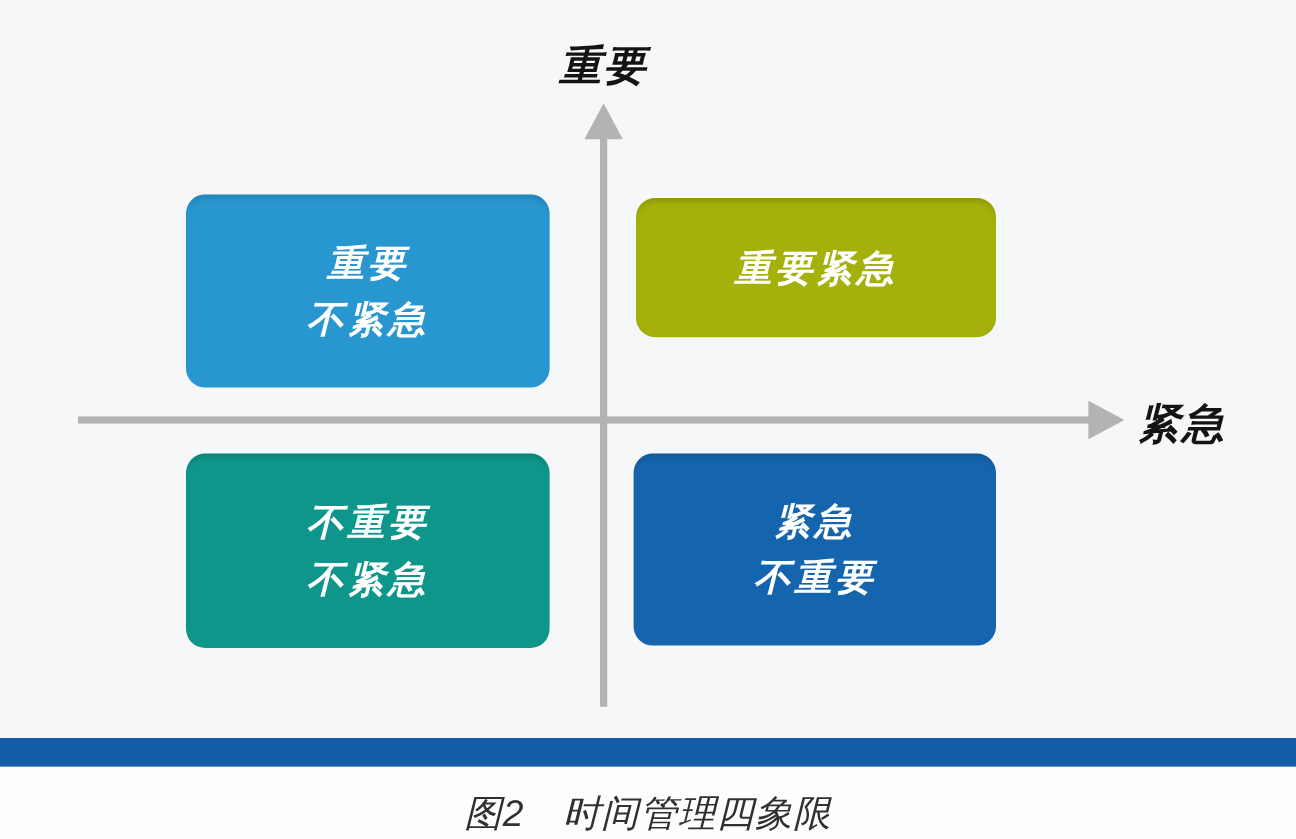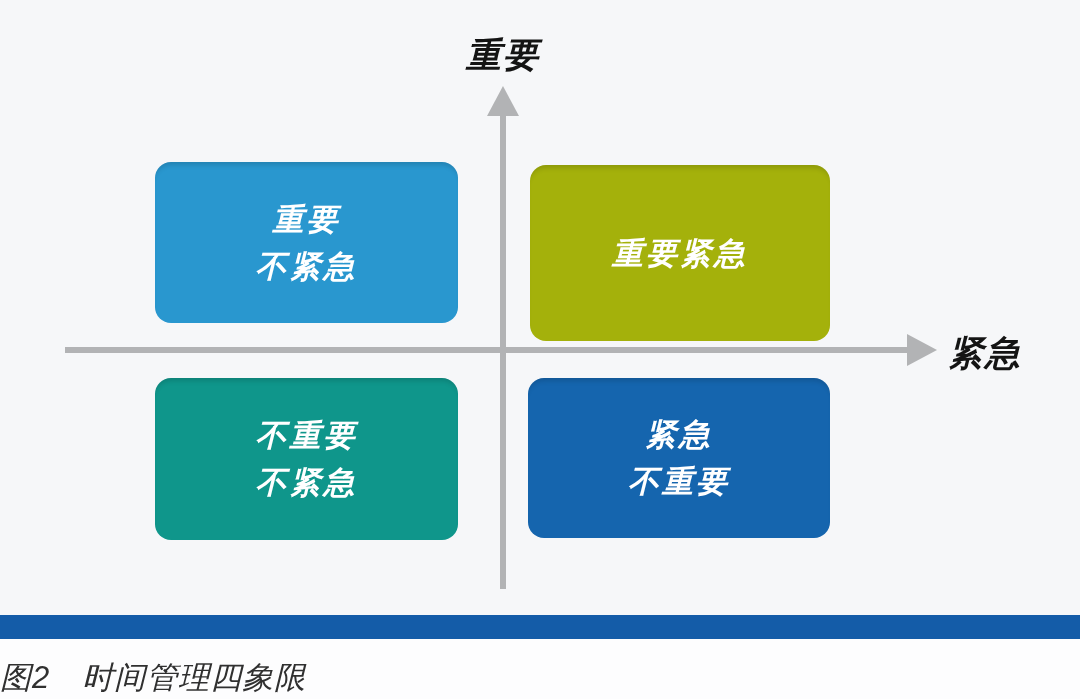--- a/index.html
+++ b/index.html
@@ -60,38 +60,39 @@
     text-align: center;
   }
   .card::before {
     content: "";
     position: absolute; z-index: -1;
     top: 4px; bottom: 1px; left: 30px; right: -17px;
     border-radius: 16px;
     background: var(--edge);
   }
   .card-q2 { left: 155px; top: 162px; width: 303px; height: 161px; }
-  .card-q1 { left: 530px; top: 165px; width: 300px; height: 176px; }
+  .card-q1 { left: 530px; top: 165px; width: 300px; height: 116px; }
   .card-q3 { left: 155px; top: 378px; width: 303px; height: 162px; }
   .card-q4 { left: 528px; top: 378px; width: 302px; height: 160px; }
   .card-line {
     color: #ffffff; font-size: 31px; font-weight: 700;
     line-height: 47px; letter-spacing: 3px; white-space: nowrap;
   }
   .card-line:empty { display: none; }
   
   .divider-bar {
     position: absolute; left: 0; top: 615px;
     width: 1080px; height: 24px;
     background: var(--divider);
   }
   
   .caption {
     position: absolute; left: 0; top: 657px;
     width: 1080px;
+    text-align: center;
     font-size: 31px; font-weight: 400; color: #303030;
     letter-spacing: 1px; white-space: pre;
   }
 </style>
 </head>
 <body>
 
 <div id="stage">
 
   <div class="canvas"></div>

